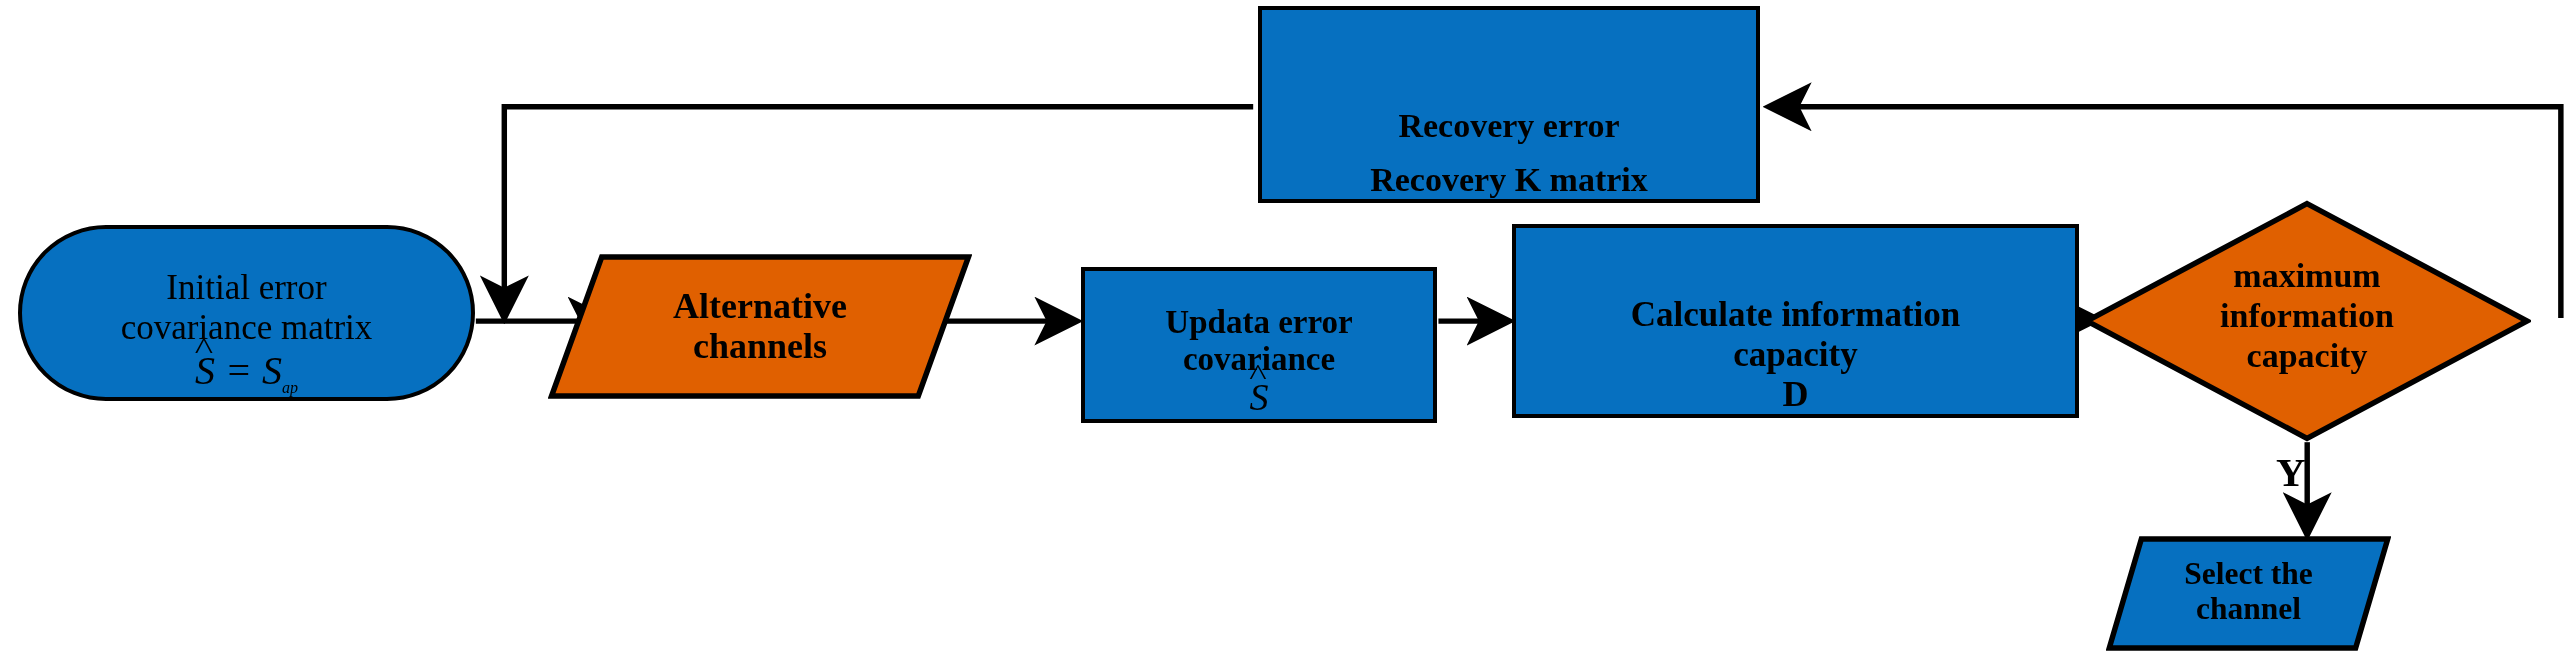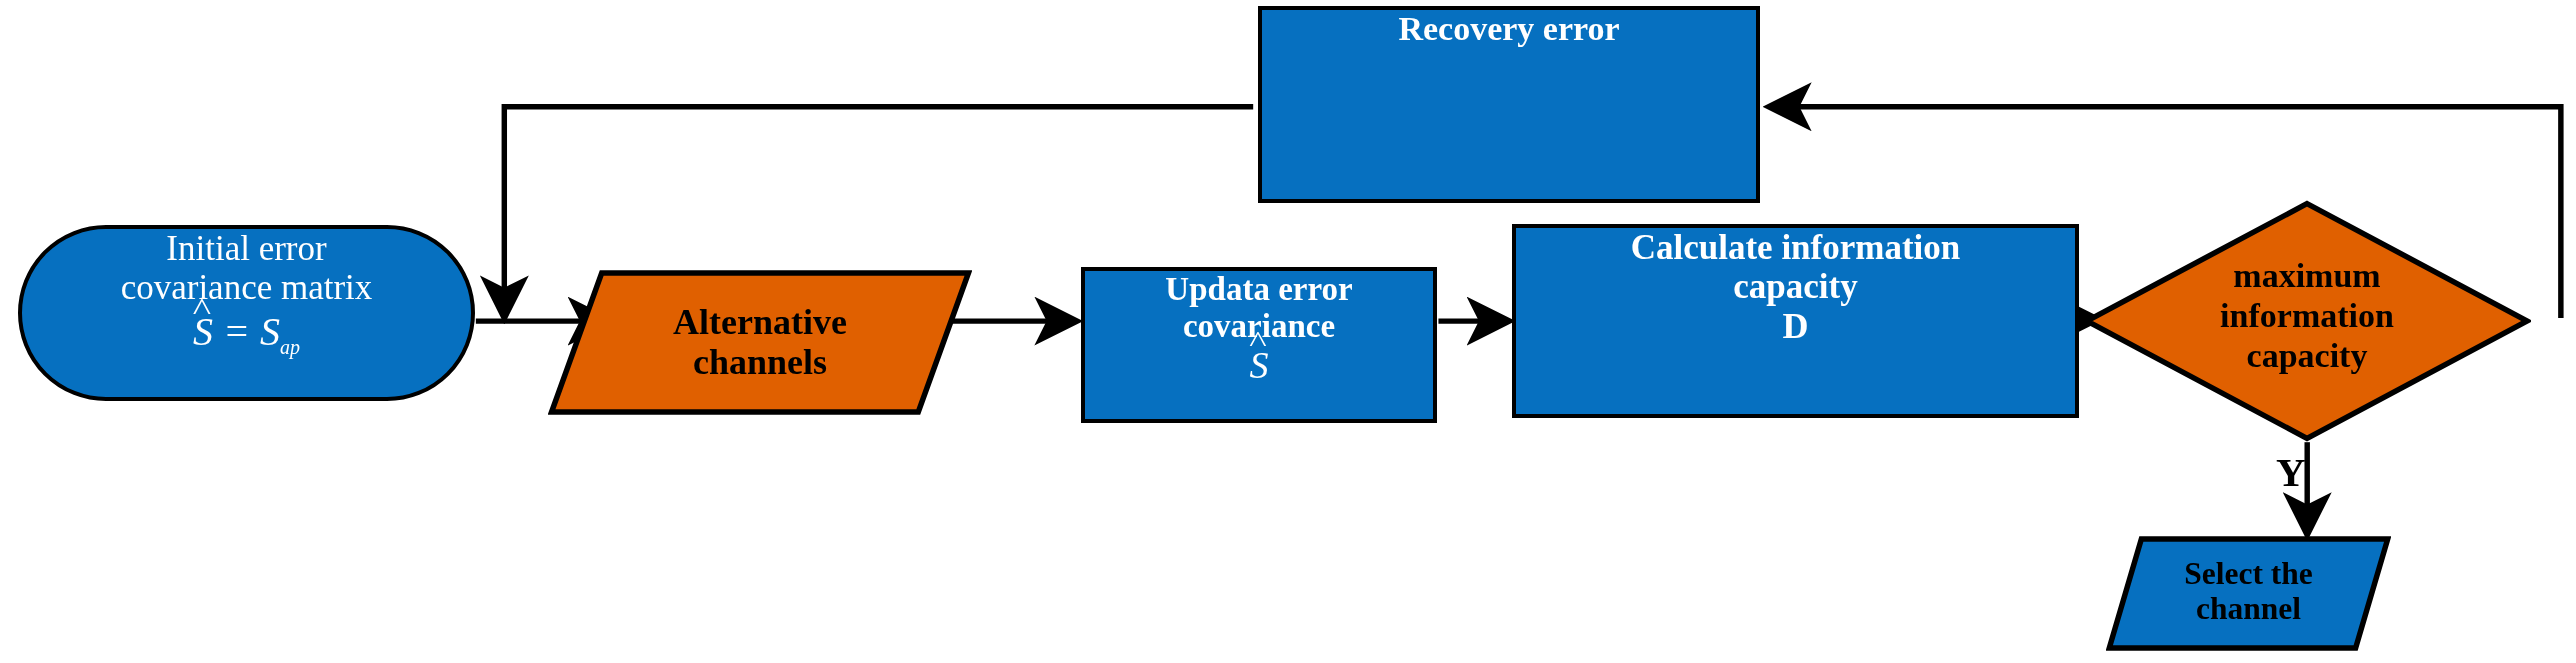--- a/index.html
+++ b/index.html
@@ -21,44 +21,44 @@
     width:2576px;
     height:664px;
     pointer-events:none;
   }
   .node{
     position:absolute;
     box-sizing:border-box;
     display:flex;
     flex-direction:column;
     align-items:center;
-    justify-content:flex-start;
+    justify-content:flex-end;
     text-align:center;
     line-height:1.12;
-    color:#ffffff;
+    color:#000000;
   }
   .node .ln{display:block;white-space:nowrap;}
 
   
   #node-initial{
     left:18px; top:225px;
     width:457px; height:176px;
     background:var(--blue,#0670C0);
     border:4.2px solid #000;
     border-radius:88px/88px;
     font-size:35px;
     font-weight:400;
   }
   #node-initial .formula{
     font-style:italic;
     font-size:40px;
     margin-top:2.4px;
   }
   #node-initial .formula .sub{
-    font-size:20px;
+    font-size:16px;
     vertical-align:sub;
     font-style:italic;
   }
   .hat{position:relative;display:inline-block;}
   .hat::after{
     content:"\005E";
     position:absolute;
     left:50%;
     top:-0.52em;
     transform:translateX(-58%) scaleX(1.25);
@@ -75,21 +75,21 @@
     display:flex;
     flex-direction:column;
     align-items:center;
     justify-content:center;
     text-align:center;
     line-height:1.1;
   }
 
   
   #node-alt{
-    left:548px; top:270px;
+    left:548px; top:254px;
     width:424px; height:145px;
     font-size:36px;
     font-weight:bold;
   }
 
   
   #node-select{
     left:2106px; top:536px;
     width:285px; height:112px;
     font-size:31.5px;
@@ -230,20 +230,21 @@
 
   <div class="node rect" id="node-calc">
     <span class="ln">Calculate information</span>
     <span class="ln">capacity</span>
     <span class="ln dline">D</span>
   </div>
 
   <div class="node rect" id="node-recovery">
     <span class="ln">Recovery error</span>
     <span class="gap"></span>
+    <span class="ln">Recovery K matrix</span>
   </div>
 
   <div id="node-decision-wrap">
     <svg width="448" height="242" viewBox="0 0 740 400" xmlns="http://www.w3.org/2000/svg">
       <polygon points="370,6 734,200 370,394 6,200" fill="#E06000" stroke="#000" stroke-width="9"></polygon>
     </svg>
     <div id="node-decision-text">
       <span class="ln">maximum</span>
       <span class="ln">information</span>
       <span class="ln">capacity</span>

